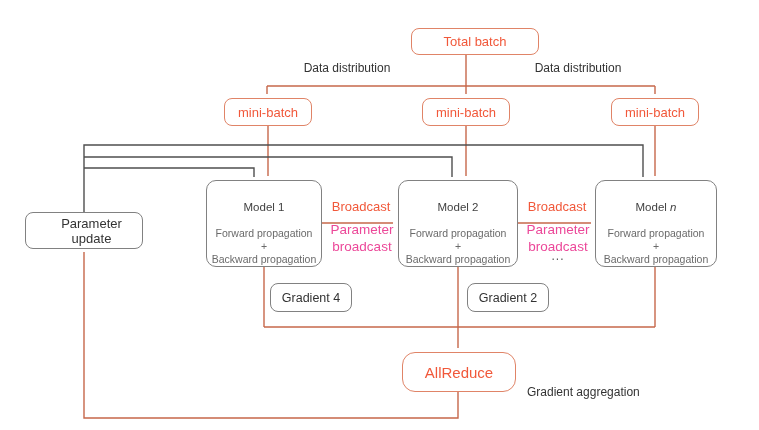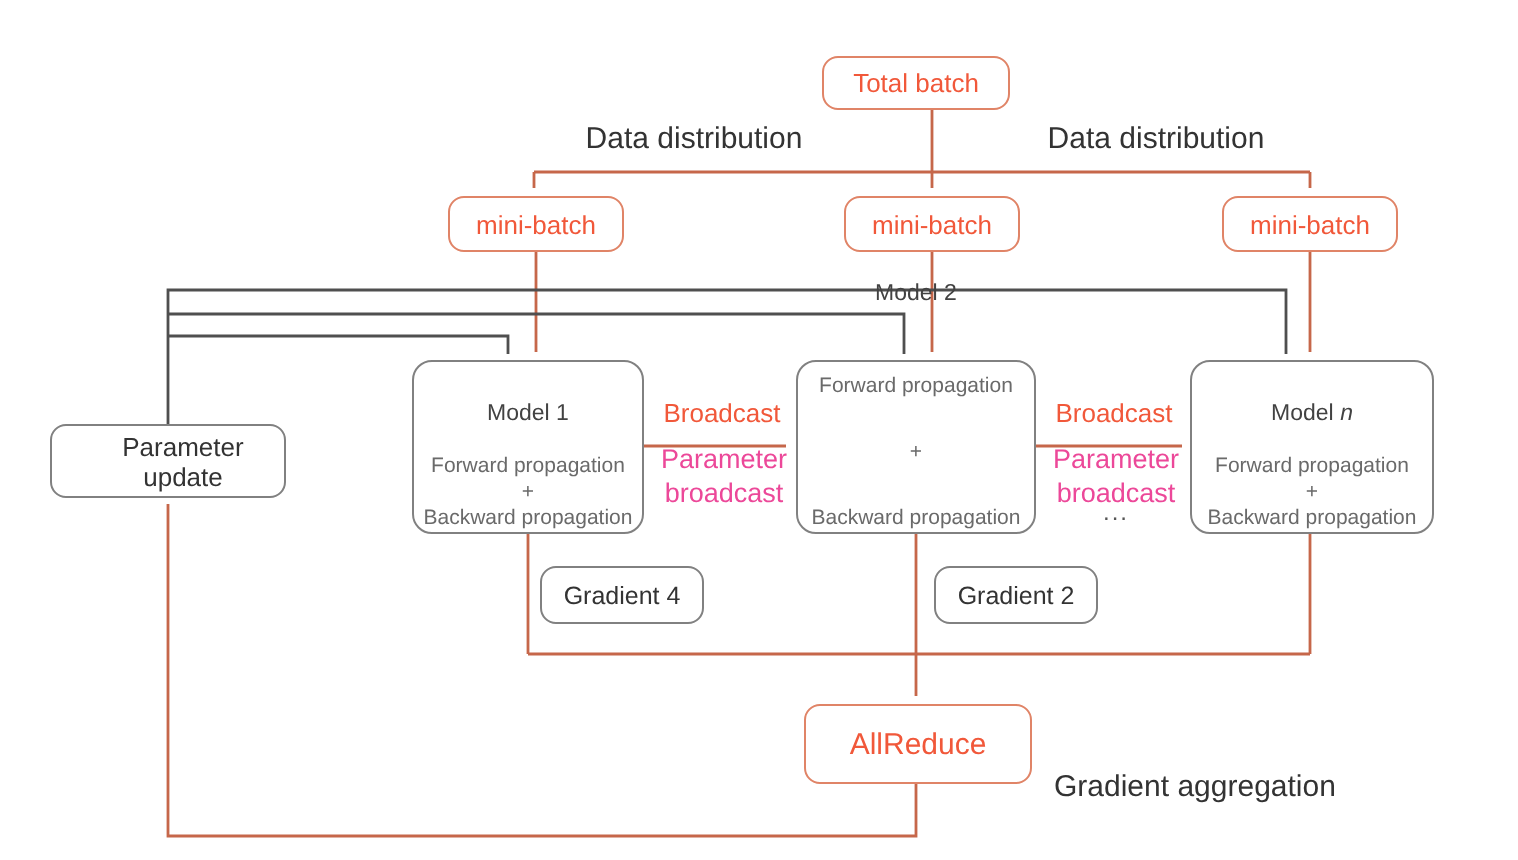--- a/index.html
+++ b/index.html
@@ -28,21 +28,21 @@
   .obox{border:1.4px solid var(--orange_border);color:var(--orange_text);}
   .gbox{border:1.3px solid var(--gray_border);color:var(--text_dark);}
   .model{
     flex-direction:column;justify-content:flex-end;border-radius:10px;
     padding-top:0;color:var(--text_gray);
   }
   .model .mtitle{font-size:11.5px;color:#424242;}
   .model .mline{font-size:10.5px;line-height:1.25;}
   .model .mfirst{margin-top:14px;}
   .lbl{position:absolute;text-align:center;}
-  .lbl-dark{color:var(--text_dark);font-size:15px;}
+  .lbl-dark{color:var(--text_dark);font-size:12px;}
   .lbl-orange{color:var(--orange_text);font-size:13px;}
   .pb{font-size:13.5px;line-height:1.28;color:#ec4899;}
   .fs13{font-size:13px;}
   .fs125{font-size:12.5px;}
   .fs15{font-size:15px;}
   .dots{color:#555;font-size:12px;letter-spacing:1px;}
   i{font-style:italic;}
 </style>
 </head>
 <body>
@@ -88,42 +88,42 @@
       <path class="ol" d="M655,267 V327"></path>
       <path class="ol" d="M264,327 H655"></path>
       <path class="ol" d="M458,267 V348" marker-end="url(#ao)"></path>
     </g>
 
     <g>
       <path class="ol" d="M458,392 V418 H84 V252" marker-end="url(#ao)"></path>
     </g>
   </svg>
 
-  <div class="box obox fs13" style="left:411px;top:28px;width:94px;height:27px;">
+  <div class="box obox fs13" style="left:411px;top:28px;width:128px;height:27px;">
     <span>Total batch</span>
   </div>
 
   <div class="box obox fs13" style="left:224px;top:98px;width:88px;height:28px;">
     <span>mini-batch</span>
   </div>
   <div class="box obox fs13" style="left:422px;top:98px;width:88px;height:28px;">
     <span>mini-batch</span>
   </div>
   <div class="box obox fs13" style="left:611px;top:98px;width:88px;height:28px;">
     <span>mini-batch</span>
   </div>
 
   <div class="box gbox model" style="left:206px;top:180px;width:116px;height:87px;">
     <div class="mtitle">Model 1</div>
     <div class="mline mfirst">Forward propagation</div>
     <div class="mline">+</div>
     <div class="mline">Backward propagation</div>
   </div>
 
-  <div class="box gbox model" style="left:398px;top:180px;width:120px;height:87px;gap:20px;">
+  <div class="box gbox model" style="left:398px;top:180px;width:120px;height:87px;">
     <div class="mtitle">Model 2</div>
     <div class="mline mfirst">Forward propagation</div>
     <div class="mline">+</div>
     <div class="mline">Backward propagation</div>
   </div>
 
   <div class="box gbox model" style="left:595px;top:180px;width:122px;height:87px;">
     <div class="mtitle"><span>Model </span><i>n</i></div>
     <div class="mline mfirst">Forward propagation</div>
     <div class="mline">+</div>
@@ -134,21 +134,21 @@
     <span>Parameter update</span>
   </div>
 
   <div class="box gbox fs125" style="left:270px;top:283px;width:82px;height:29px;">
     <span>Gradient 4</span>
   </div>
   <div class="box gbox fs125" style="left:467px;top:283px;width:82px;height:29px;">
     <span>Gradient 2</span>
   </div>
 
-  <div class="box obox fs15" style="left:402px;top:352px;width:114px;height:40px;">
+  <div class="box obox fs15" style="left:402px;top:352px;width:114px;height:40px;border-radius:13px;">
     <span>AllReduce</span>
   </div>
 
   <div class="lbl lbl-dark" style="left:277px;top:61px;width:140px;">Data distribution</div>
   <div class="lbl lbl-dark" style="left:508px;top:61px;width:140px;">Data distribution</div>
 
   <div class="lbl lbl-orange" style="left:318px;top:199px;width:86px;">Broadcast</div>
   <div class="lbl pb" style="left:320px;top:221px;width:84px;">Parameter broadcast</div>
 
   <div class="lbl lbl-orange" style="left:514px;top:199px;width:86px;">Broadcast</div>

